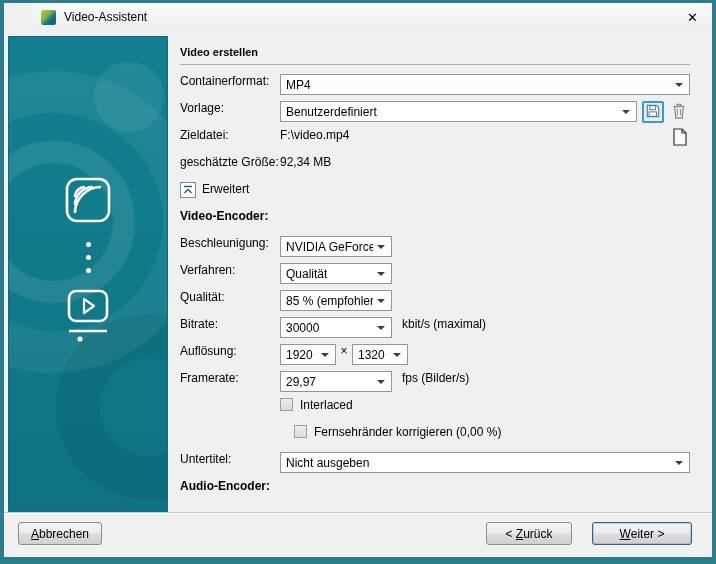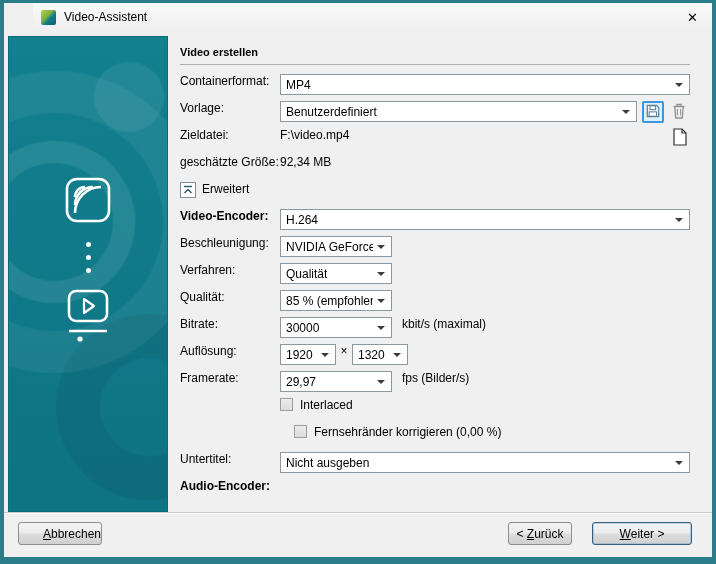--- a/index.html
+++ b/index.html
@@ -71,22 +71,22 @@
   .check-row.indent2 { padding-left: 114px; }
   .checkbox { width: 13px; height: 13px; border: 1px solid #9d9d9d; background: linear-gradient(#ececec, #dbdbdb); flex-shrink: 0; }
   .check-label { margin-left: 7px; white-space: nowrap; }
 
   
   .footer-sep { position: absolute; left: 0; right: 0; bottom: 43px; border-top: 1px solid #c9c9c9; border-bottom: 1px solid #fbfbfb; }
   .footer { position: absolute; left: 14px; right: 20px; bottom: 12px; height: 23px; display: flex; align-items: center; }
   .btn { height: 23px; font-size: 12px; font-family: inherit; color: #000;
     background: linear-gradient(#f5f5f5, #ebebeb 48%, #dddddd 52%, #d0d0d0);
     border: 1px solid #8e8e8e; border-radius: 3px; cursor: default; }
-  .btn-cancel { width: 84px; text-align: right; }
-  .btn-back { width: 64px; }
+  .btn-cancel { width: 84px; }
+  .btn-back { width: 86px; }
   .btn-next { width: 100px; }
   .btn.default { border-color: #35607f; box-shadow: inset 0 0 0 1px rgba(100,150,190,0.35); }
   .u { text-decoration: underline; }
 </style>
 </head>
 <body>
 
 <div class="window">
 
   <div class="titlebar">
@@ -185,24 +185,20 @@
             <path d="M1 1.5 h8" stroke="#2b586e" stroke-width="1.4" fill="none"></path>
             <path d="M1.5 8 L5 4.5 L8.5 8" fill="none" stroke="#2b586e" stroke-width="1.4"></path>
           </svg>
         </span>
       </button>
       <span class="adv-label">Erweitert</span>
     </div>
 
     <div class="row">
       <span class="label bold">Video-Encoder:</span>
-      <div class="dropdown grow">
-        <span class="dd-text">H.264</span>
-        <span class="dd-arrow"></span>
-      </div>
     </div>
 
     <div class="row">
       <span class="label">Beschleunigung:</span>
       <div class="dropdown narrow">
         <span class="dd-text">NVIDIA GeForce GT</span>
         <span class="dd-arrow"></span>
       </div>
     </div>
 

